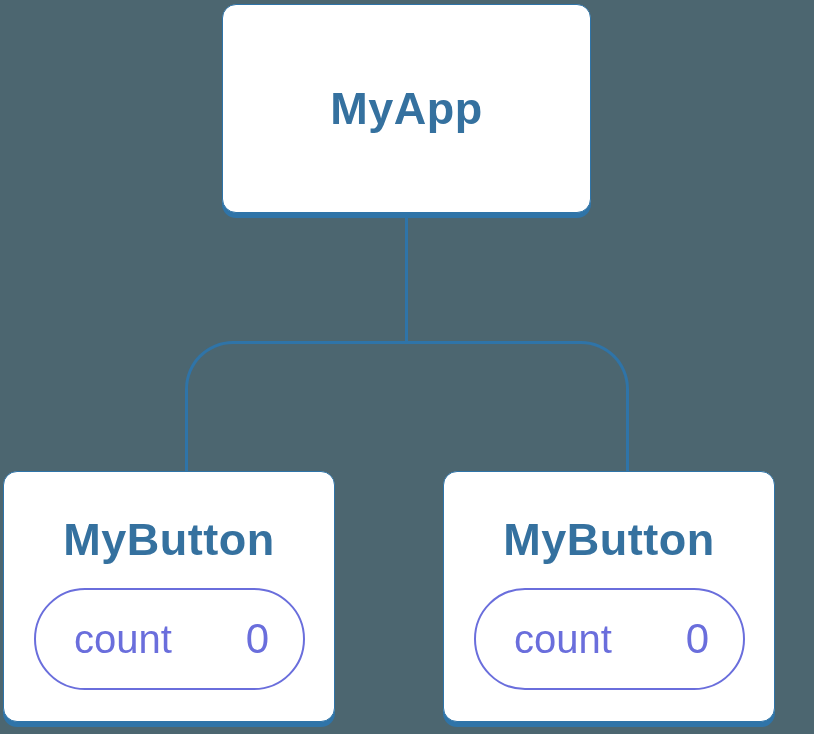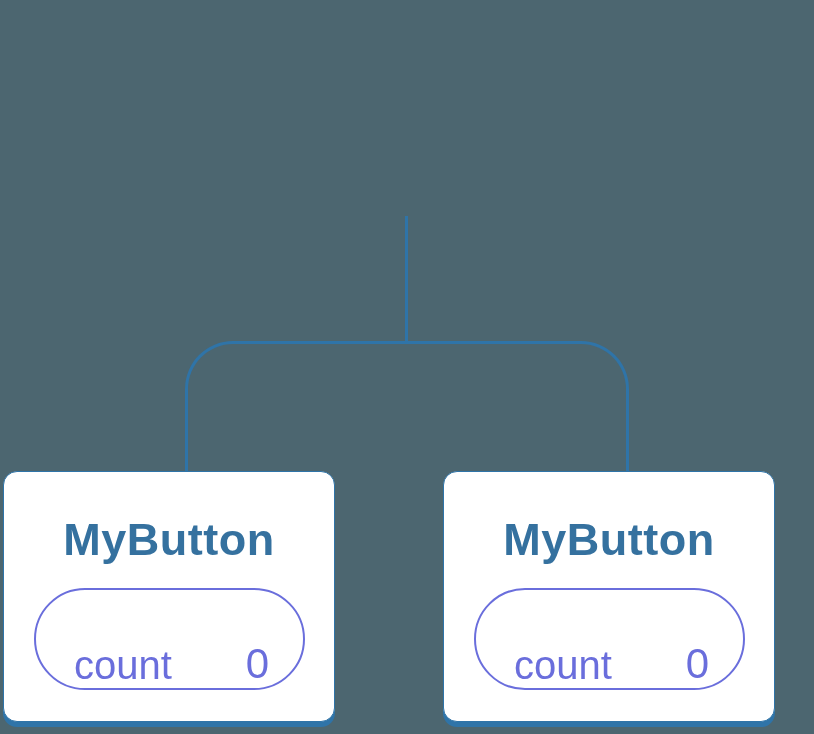--- a/index.html
+++ b/index.html
@@ -69,21 +69,21 @@
     border-radius: 48px 48px 0 0;
     background: transparent;
   }
   .state-pill {
     margin-top: 24px;
     width: 271px; height: 102px;
     border: 2px solid var(--pill-accent);
     border-radius: 51px;
     background: var(--node-background);
     display: flex;
-    align-items: flex-end;
+    align-items: center;
     overflow: hidden;
     color: var(--pill-accent);
     font-size: 40px;
   }
   .pill-key {
     flex: 1;
     display: flex;
     align-items: center;
     justify-content: center;
   }
@@ -97,20 +97,23 @@
     align-items: center;
     justify-content: center;
     font-size: 42px;
   }
 </style>
 </head>
 <body>
 
 <div class="stage">
 
+  <div class="node node-root">
+    <div class="node-label">MyApp</div>
+  </div>
 
   <div class="connector-stem"></div>
   <div class="connector-bracket"></div>
 
   <div class="node node-child node-child-left">
     <div class="node-label">MyButton</div>
     <div class="state-pill">
       <span class="pill-key">count</span>
       <span class="pill-divider"></span>
       <span class="pill-value">0</span>

